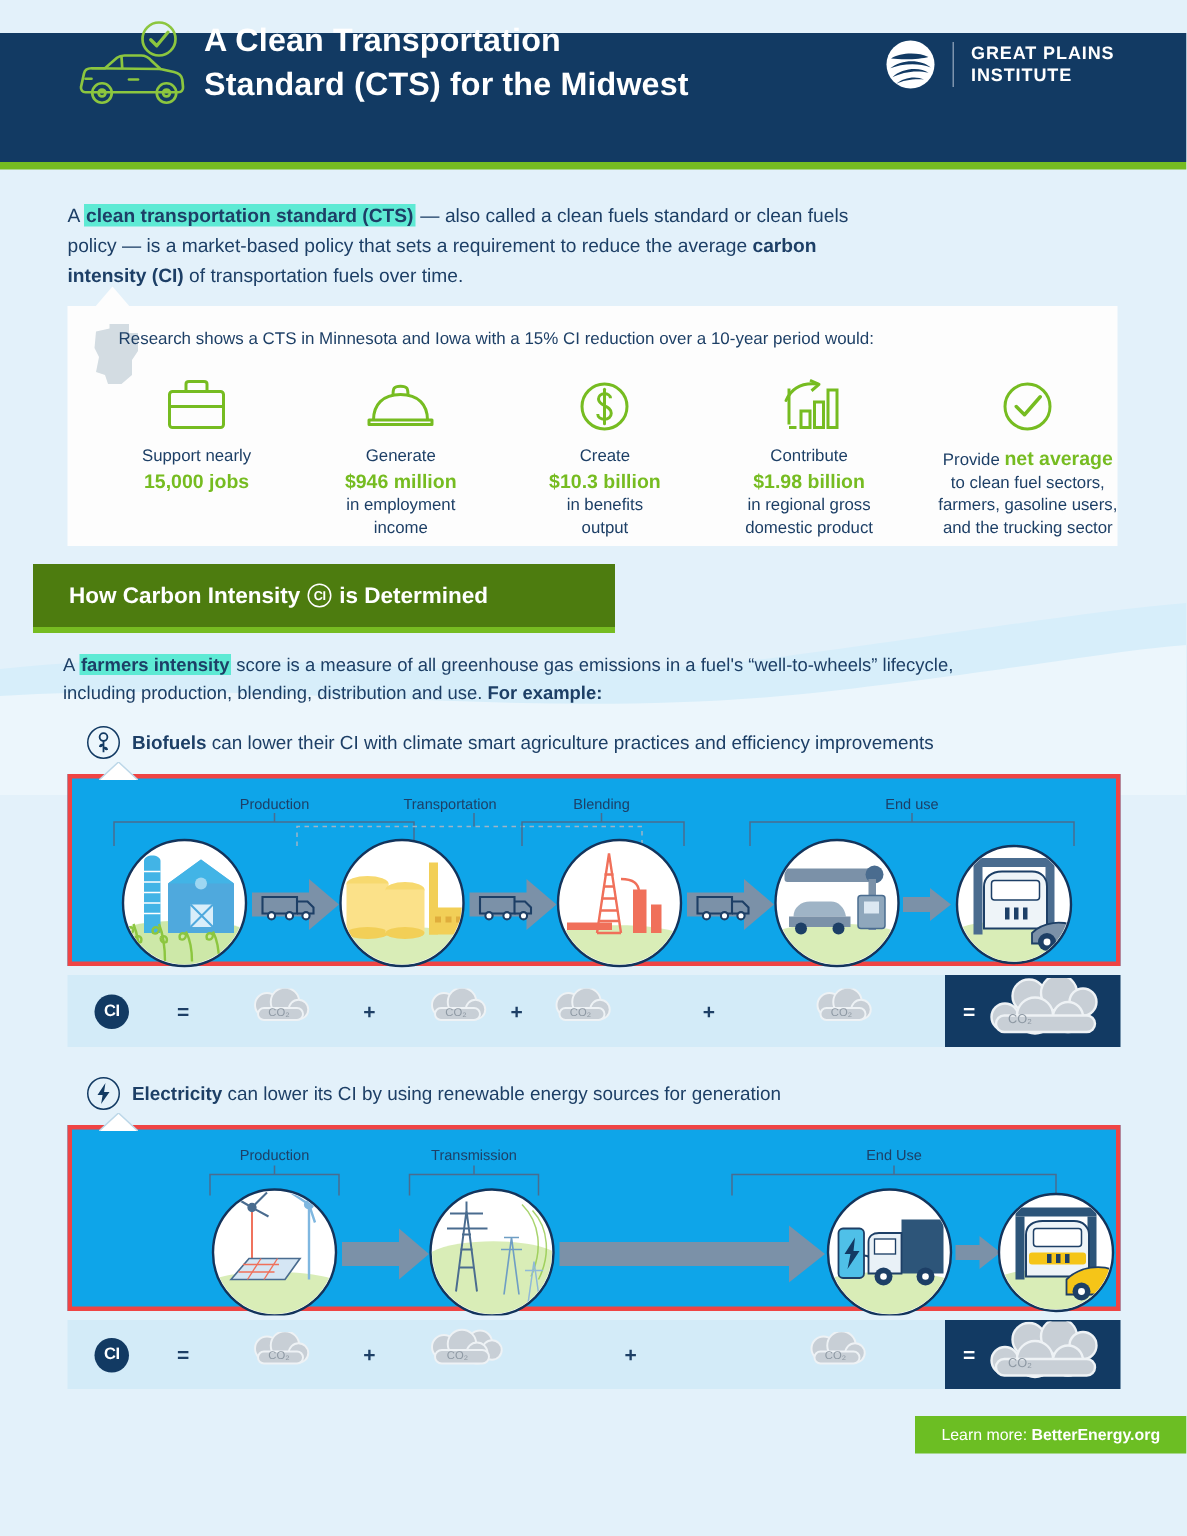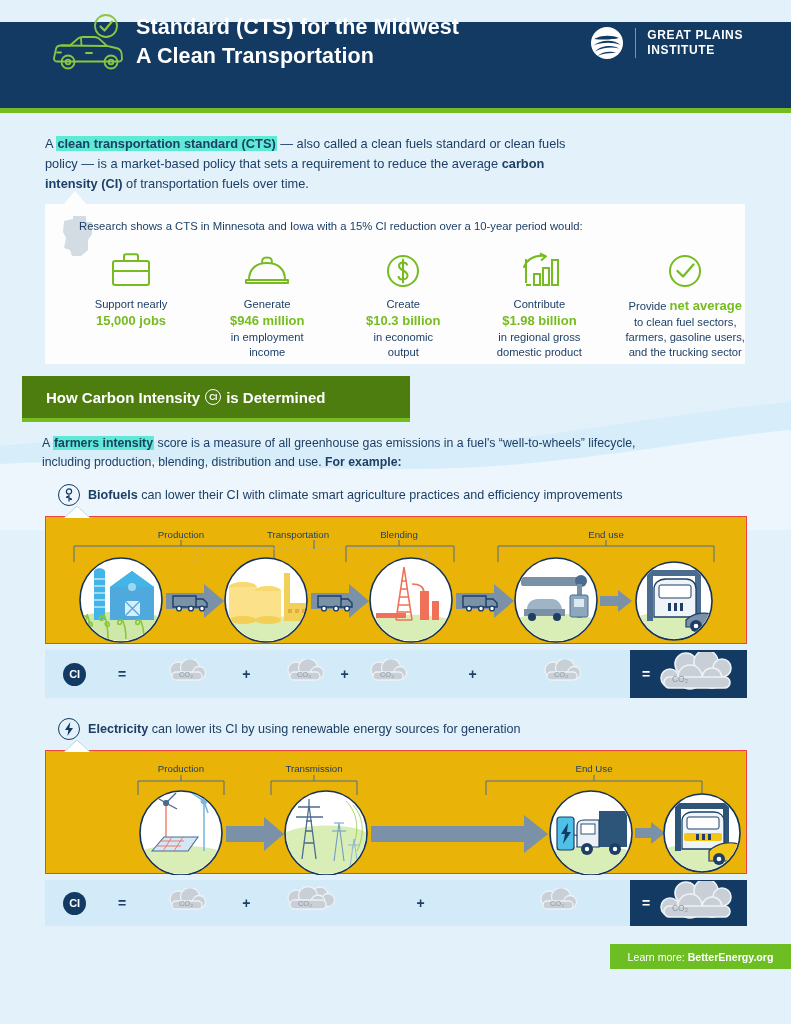--- a/index.html
+++ b/index.html
@@ -103,21 +103,21 @@
     font-size: 12.6px; color: #1d3f66;
   }
   .subhead b { font-weight: bold; }
   .sub-ico {
     width: 22px; height: 22px; border: 1.5px solid #123a63; border-radius: 50%;
     display: flex; align-items: center; justify-content: center; flex: 0 0 22px;
   }
 
   
   .diagram {
-    position: absolute; background: #eab308; border: 1px solid #ef4444;
+    position: absolute; background: #0ea5e9; border: 3px solid #ef4444;
   }
   .diagram-notch { position: absolute; left: 18px; top: -11px; width: 26px; height: 12px; }
   .stage-label {
     position: absolute; font-size: 9.7px; color: #1d3f66; text-align: center;
     transform: translateX(-50%);
   }
   .ci-row {
     position: absolute; background: #d3ebf8; display: flex; align-items: center;
   }
   .ci-badge {
@@ -167,22 +167,22 @@
           <circle cx="20" cy="52" r="6.5"></circle>
           <circle cx="63" cy="52" r="6.5"></circle>
           <circle cx="20" cy="52" r="2.3"></circle>
           <circle cx="63" cy="52" r="2.3"></circle>
           <path d="M9,42.5 L13,42.5" stroke-linecap="round"></path>
           <path d="M38,43 L44,43" stroke-linecap="round"></path>
         </g>
       </svg>
     </div>
     <div class="hdr-title">
+      <div>A Clean Transportation</div>
       <div>Standard (CTS) for the Midwest</div>
-      <div>A Clean Transportation</div>
     </div>
   </div>
 
   <div class="hdr-logo">
     <svg width="34" height="34" viewBox="0 0 34 34">
       <circle cx="17" cy="17" r="16" fill="#ffffff"></circle>
       <path d="M4,13 C10,9 22,8.5 29,12 C24,13.5 12,14 4,13 Z" fill="#123a63"></path>
       <path d="M3.5,19.5 C11,13 25,13.5 30.5,19 C22,15.5 11,16.5 3.5,19.5 Z" fill="#123a63"></path>
       <path d="M5,25.5 C11,19 24,18.5 29,22.5 C21,20.5 11.5,22 5,25.5 Z" fill="#123a63"></path>
       <path d="M7.5,30 C12,25.5 21,24.5 26,27 C19,26.5 12,27.5 7.5,30 Z" fill="#123a63"></path>
@@ -250,21 +250,21 @@
             <g fill="none" stroke="#76bc21" stroke-width="2">
               <circle cx="20" cy="21" r="15"></circle>
               <path d="M24,15.5 C24,13.5 22,12.5 20,12.5 C17.5,12.5 16,14 16,16 C16,21 24.5,20 24.5,25.5 C24.5,27.8 22.5,29.5 20,29.5 C17.5,29.5 15.5,28.2 15.5,26"></path>
               <path d="M20,9.5 L20,32.5" stroke-linecap="round"></path>
             </g>
           </svg>
         </div>
         <div class="stat-txt">
           <div>Create</div>
           <div class="stat-big">$10.3 billion</div>
-          <div>in economic</div>
+          <div>in benefits</div>
           <div>output</div>
         </div>
       </div>
 
       <div class="stat">
         <div class="stat-ico">
           <svg width="42" height="40" viewBox="0 0 42 40">
             <g fill="none" stroke="#76bc21" stroke-width="2">
               <rect x="16" y="24" width="6" height="11"></rect>
               <rect x="25" y="18" width="6" height="17"></rect>

